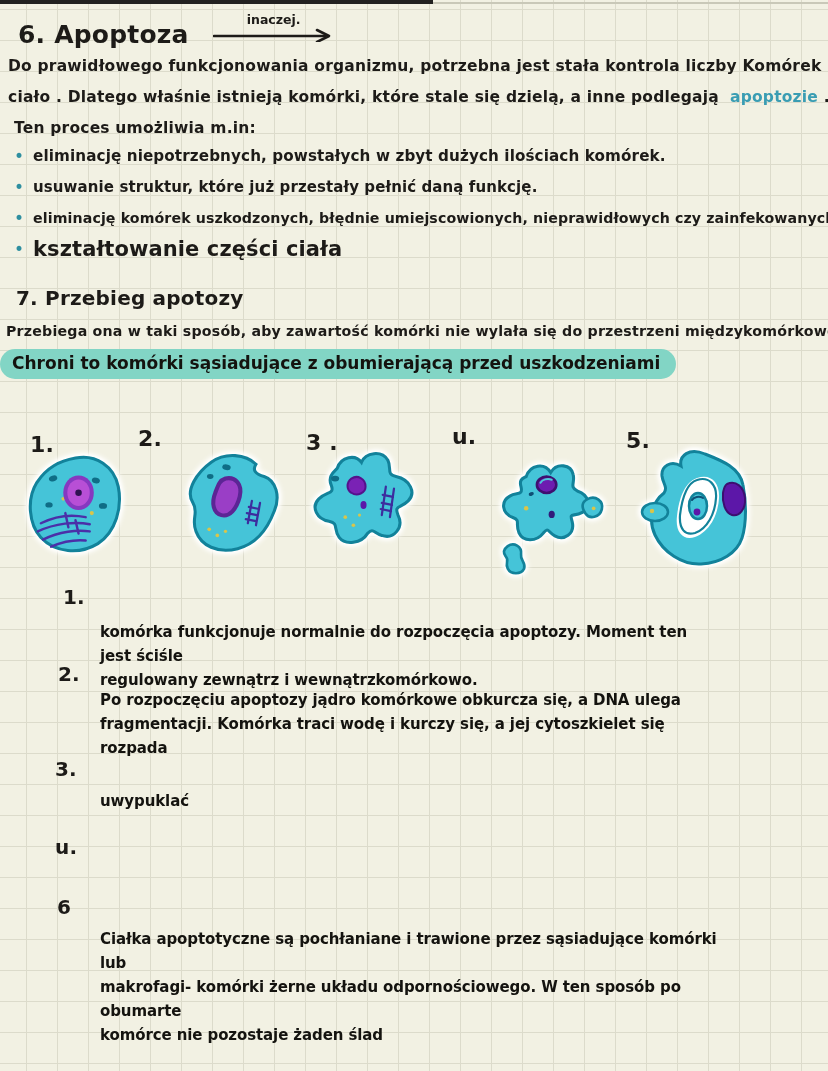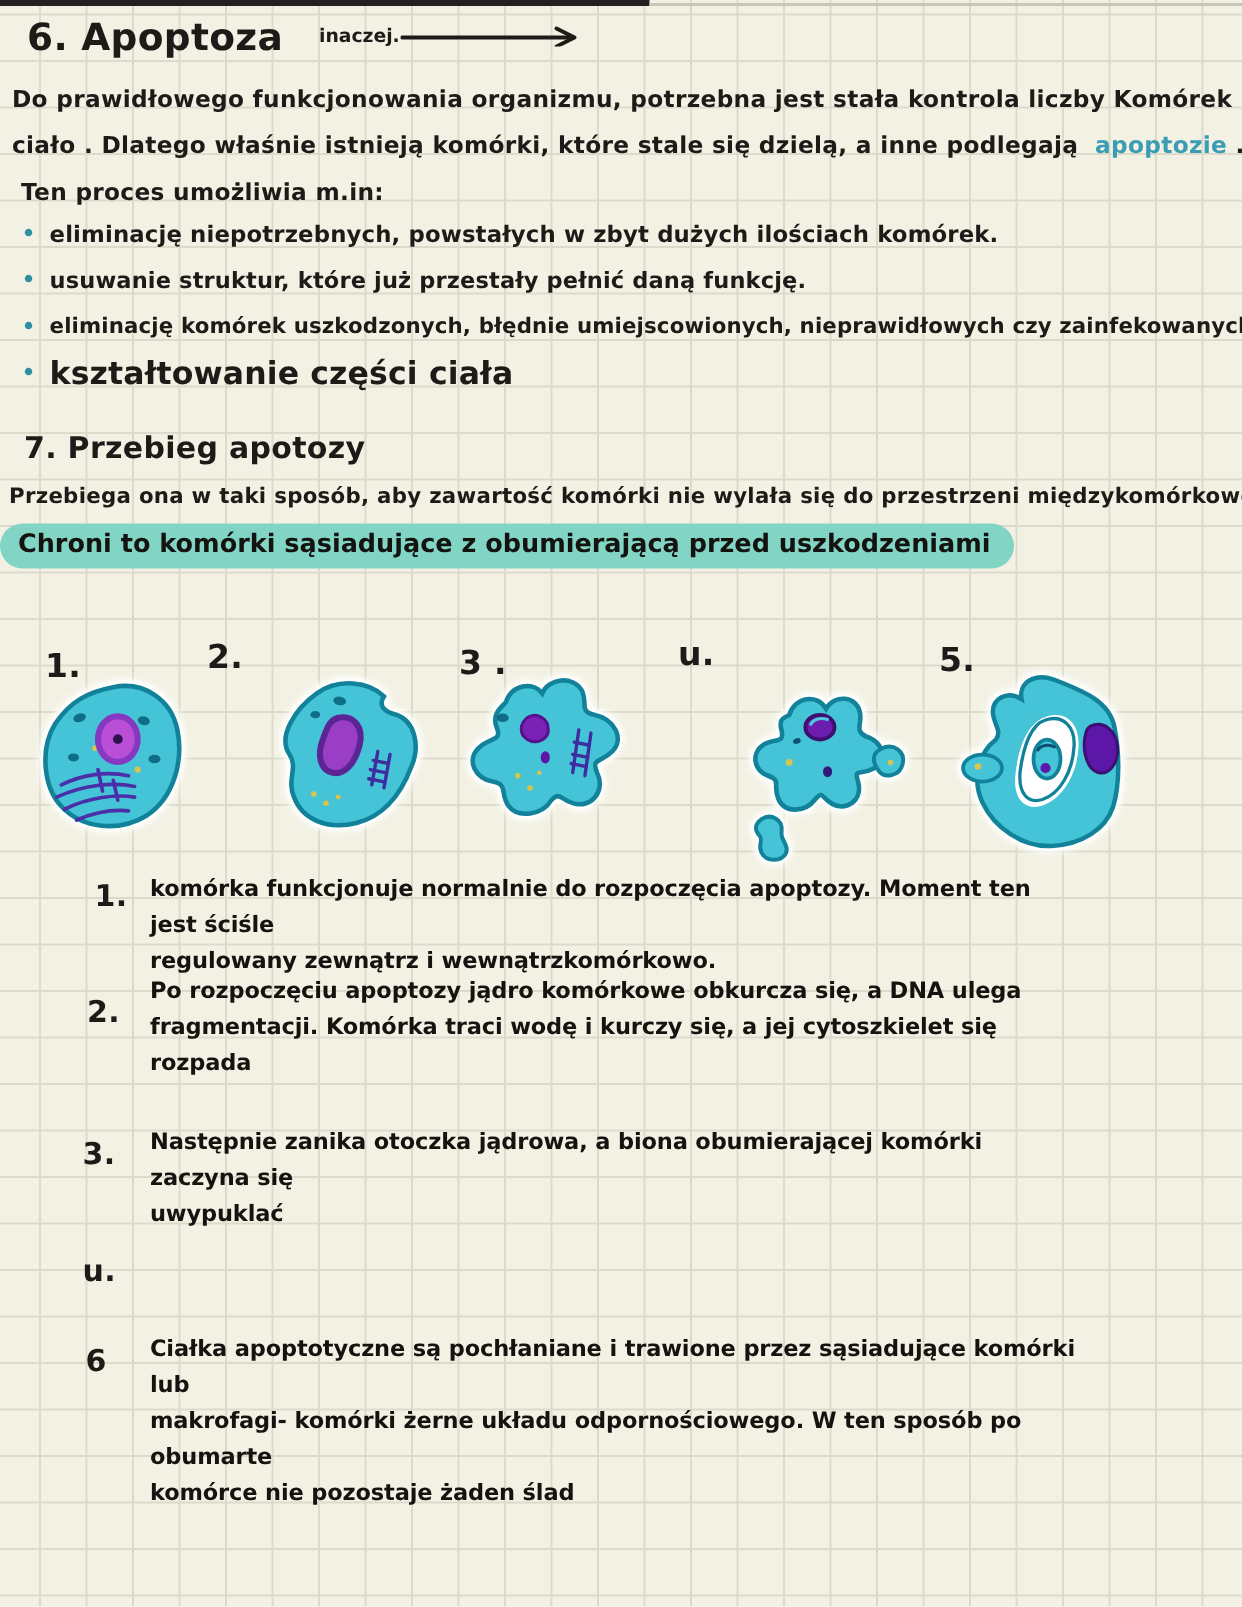--- a/index.html
+++ b/index.html
@@ -18,21 +18,21 @@
   .abs{position:absolute;}
   .hw{font-weight:700;letter-spacing:.2px;}
   .typed{font-weight:600;font-size:15px;line-height:24px;letter-spacing:-.1px;color:#14130f;}
   .nowrap{white-space:nowrap;}
 
   .top-edge{left:0;top:0;width:433px;height:4px;background:#222120;}
   .top-edge-light{left:433px;top:2px;width:395px;height:2px;background:#c9c8b8;}
 
   .title-row{left:18px;top:12px;display:flex;align-items:flex-end;gap:24px;}
   .title-main{font-size:25px;line-height:1;}
-  .arrow-group{display:flex;flex-direction:row;align-items:center;margin-bottom:5px;}
+  .arrow-group{display:flex;flex-direction:column;align-items:center;margin-bottom:5px;}
   .arrow-label{font-size:12.5px;font-weight:700;margin-bottom:1px;}
   .title-rest{font-size:19px;line-height:1.1;margin-bottom:2px;}
 
   .intro1{left:8px;top:57px;font-size:15.5px;}
   .intro2{left:8px;top:88px;font-size:15.5px;}
   .accent{color:#3a9db3;font-weight:700;}
   .process-intro{left:14px;top:119px;font-size:15.5px;}
 
   .bullets{left:14px;top:146px;width:810px;}
   .bullet-row{display:flex;align-items:flex-start;margin-bottom:10px;}
@@ -44,21 +44,21 @@
   .hl-wrap{left:0;top:349px;}
   .hl{
     display:inline-block;background:#82d5c5;border-radius:15px;
     padding:4px 16px 6px 12px;font-size:17px;font-weight:700;color:#14130f;
   }
 
   .stage-label{font-size:22px;}
   .cell-svg{filter:drop-shadow(0 0 2px #fff) drop-shadow(0 0 2px #fff) drop-shadow(0 0 2.5px #fff);}
 
   .step-label{font-size:20px;}
-  .step-text{width:620px;}
+  .step-text{width:620px;margin-top:40px;}
 </style>
 </head>
 <body>
 
 <div class="page">
 
   <div class="abs top-edge"></div>
   <div class="abs top-edge-light"></div>
 
   <div class="abs title-row">
@@ -193,21 +193,20 @@
   </div>
 
   <div class="abs hw step-label" style="left:58px;top:662px;">2.</div>
   <div class="abs typed step-text" style="left:100px;top:648px;">
     <div>Po rozpoczęciu apoptozy jądro komórkowe obkurcza się, a DNA ulega</div>
     <div>fragmentacji. Komórka traci wodę i kurczy się, a jej cytoszkielet się rozpada</div>
   </div>
 
   <div class="abs hw step-label" style="left:55px;top:757px;">3.</div>
   <div class="abs typed step-text" style="left:100px;top:749px;">
-    <div>Następnie zanika otoczka jądrowa, a biona obumierającej komórki zaczyna się</div>
     <div>uwypuklać</div>
   </div>
 
   <div class="abs hw step-label" style="left:55px;top:835px;">u.</div>
 
   <div class="abs hw step-label" style="left:57px;top:895px;">6</div>
   <div class="abs typed step-text" style="left:100px;top:887px;">
     <div>Ciałka apoptotyczne są pochłaniane i trawione przez sąsiadujące komórki lub</div>
     <div>makrofagi- komórki żerne układu odpornościowego. W ten sposób po obumarte</div>
     <div>komórce nie pozostaje żaden ślad</div>

